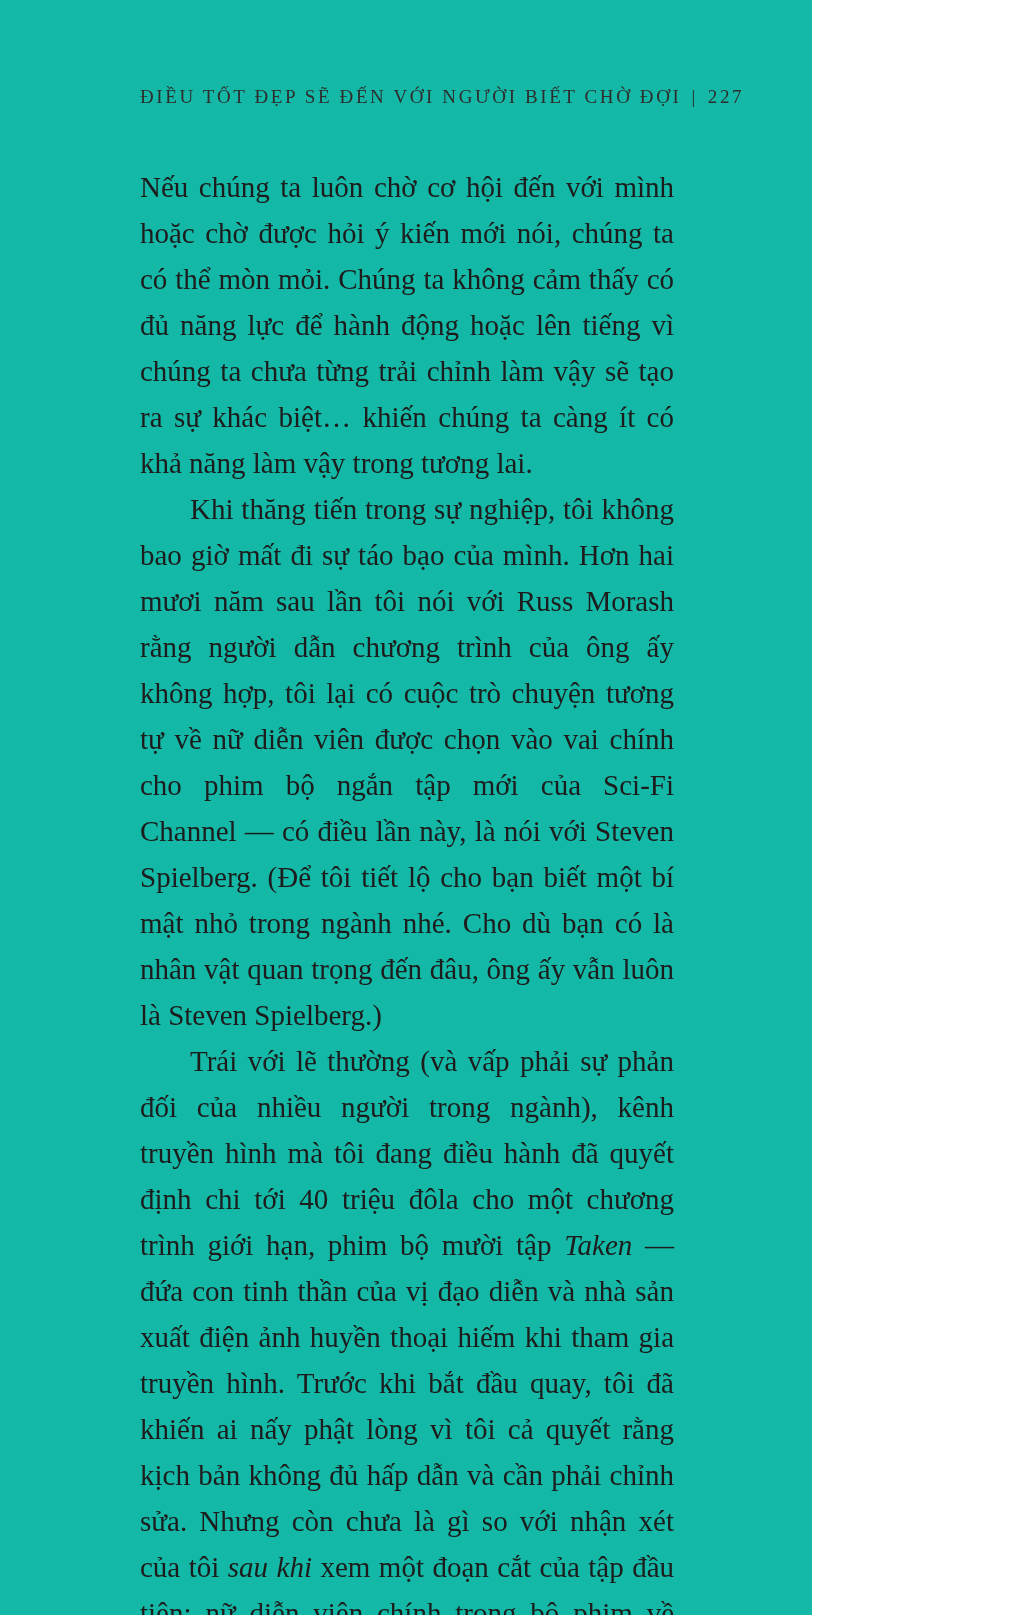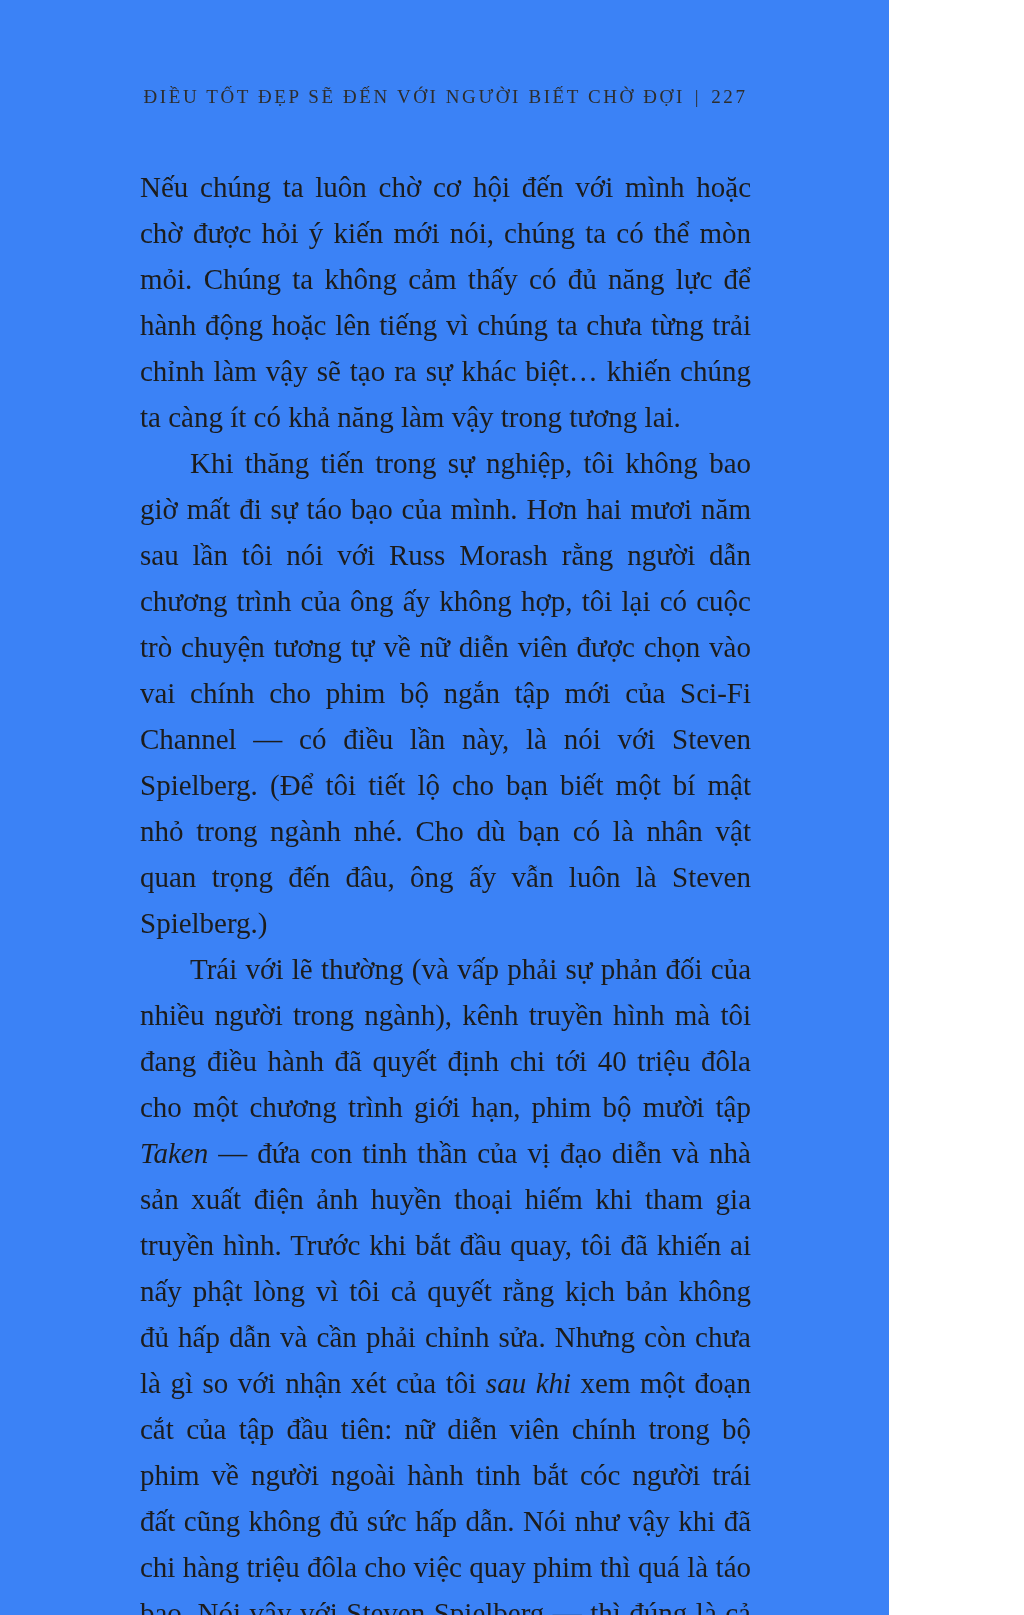--- a/index.html
+++ b/index.html
@@ -9,24 +9,24 @@
   }
   body {
     width: 1024px;
     height: 1615px;
     font-family: "Liberation Serif", serif;
     color: #1e1e1e;
     -webkit-font-smoothing: antialiased;
   }
   .page {
     box-sizing: border-box;
-    width: 889px;
+    width: 812px;
     height: 1615px;
     padding: 86px 138px 40px 140px;
-    background: #3b82f6;
+    background: #14b8a6;
     overflow: hidden;
   }
   .page-header {
     text-align: center;
     font-size: 19px;
     letter-spacing: 2.6px;
     color: #2d2d2d;
     white-space: nowrap;
     margin: 0 0 56px 0;
     text-transform: uppercase;

